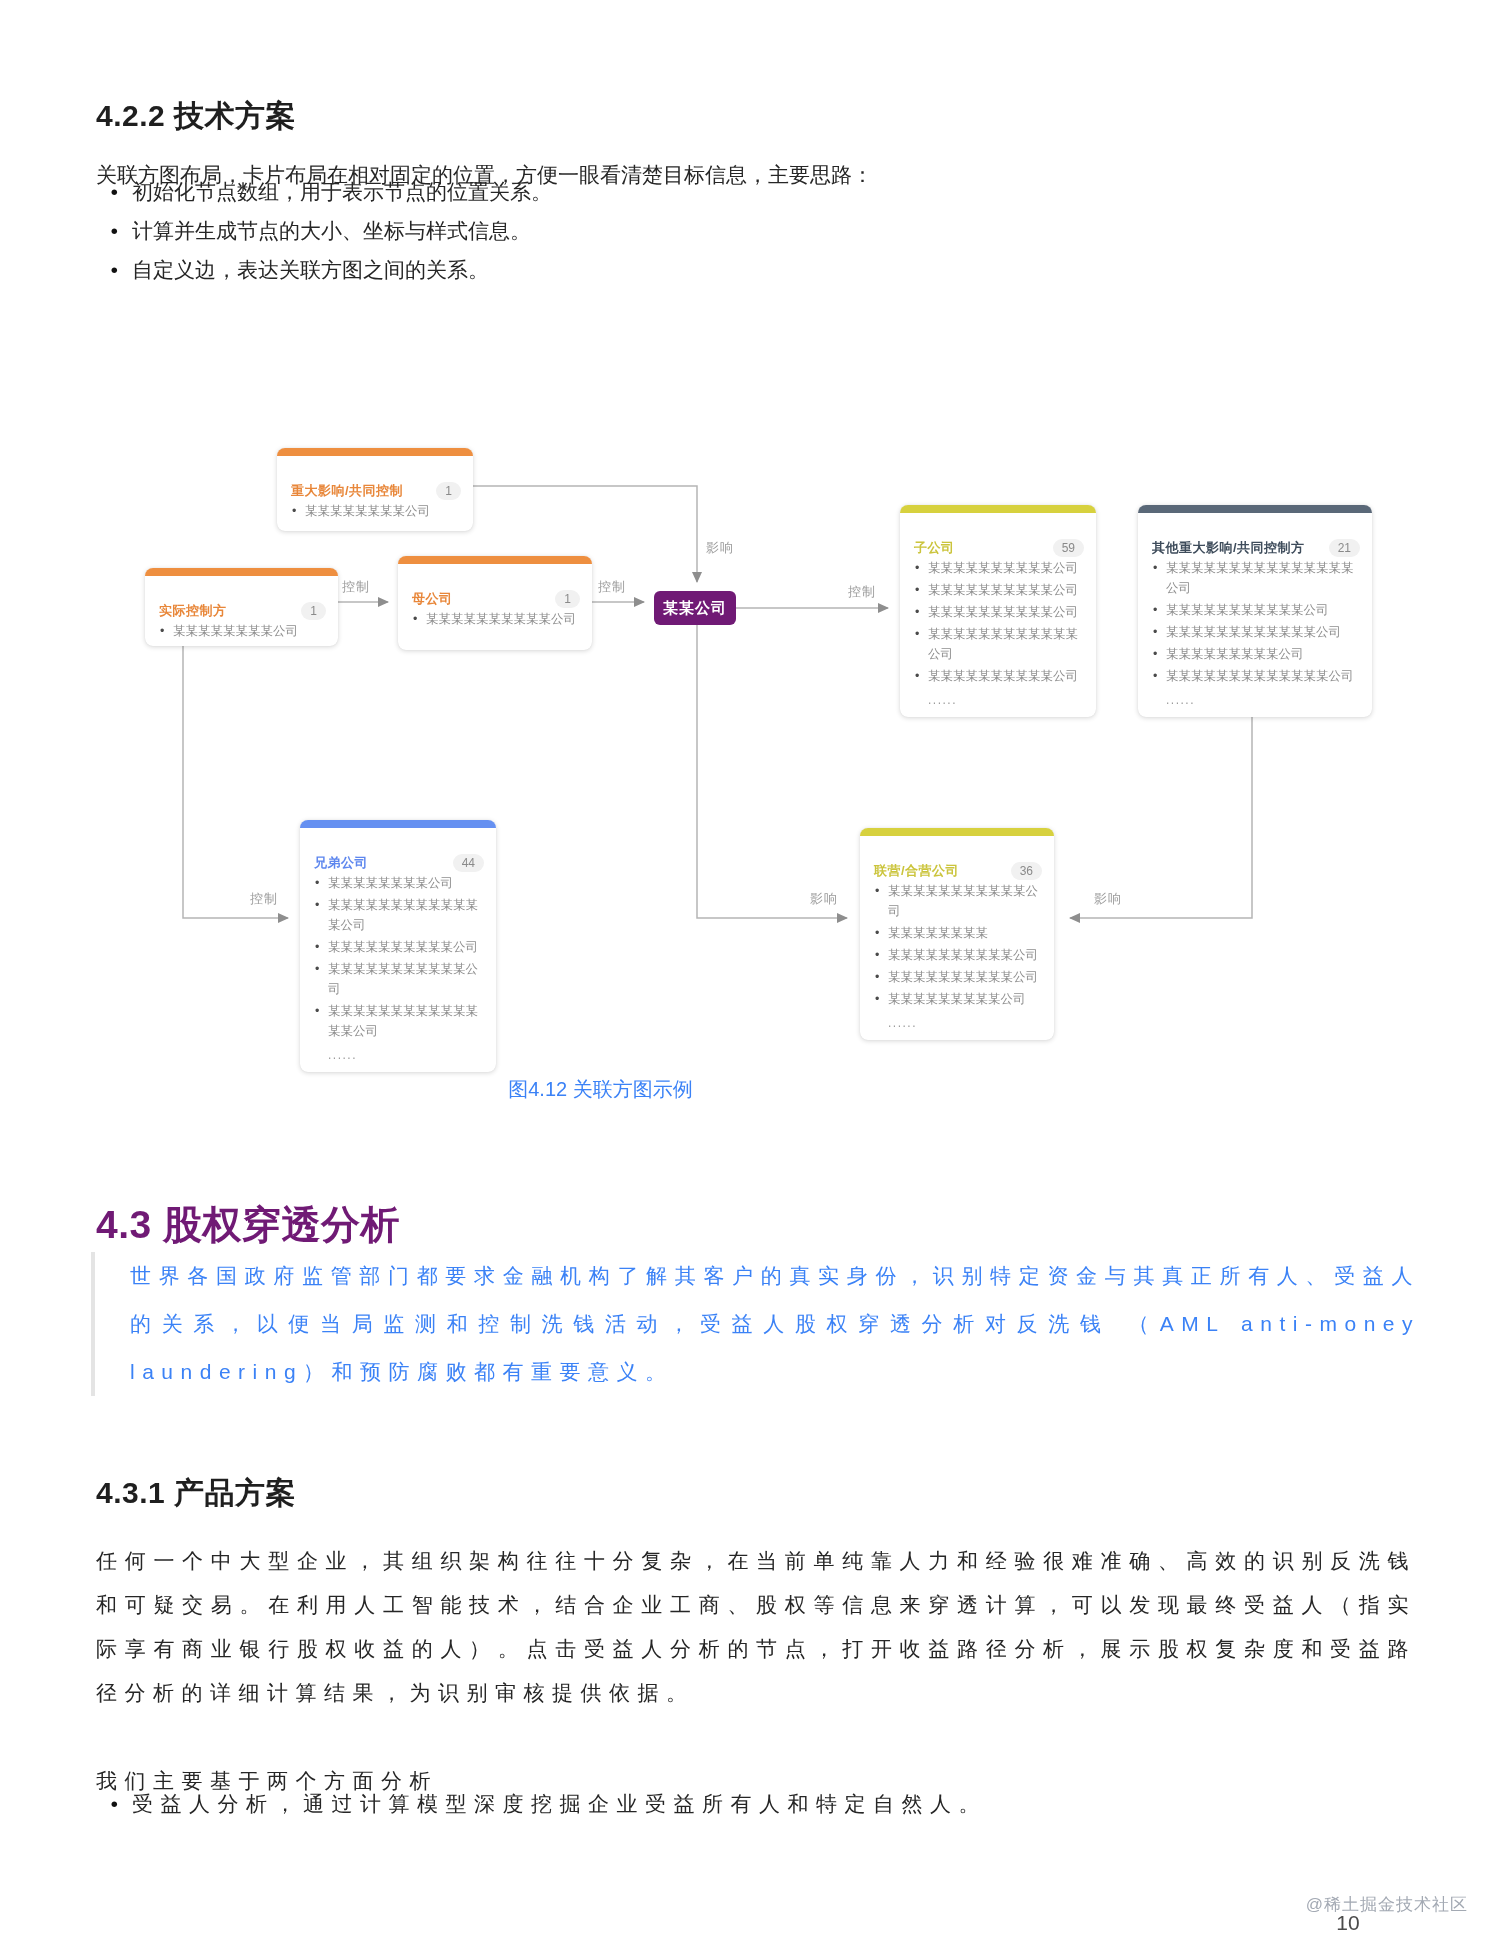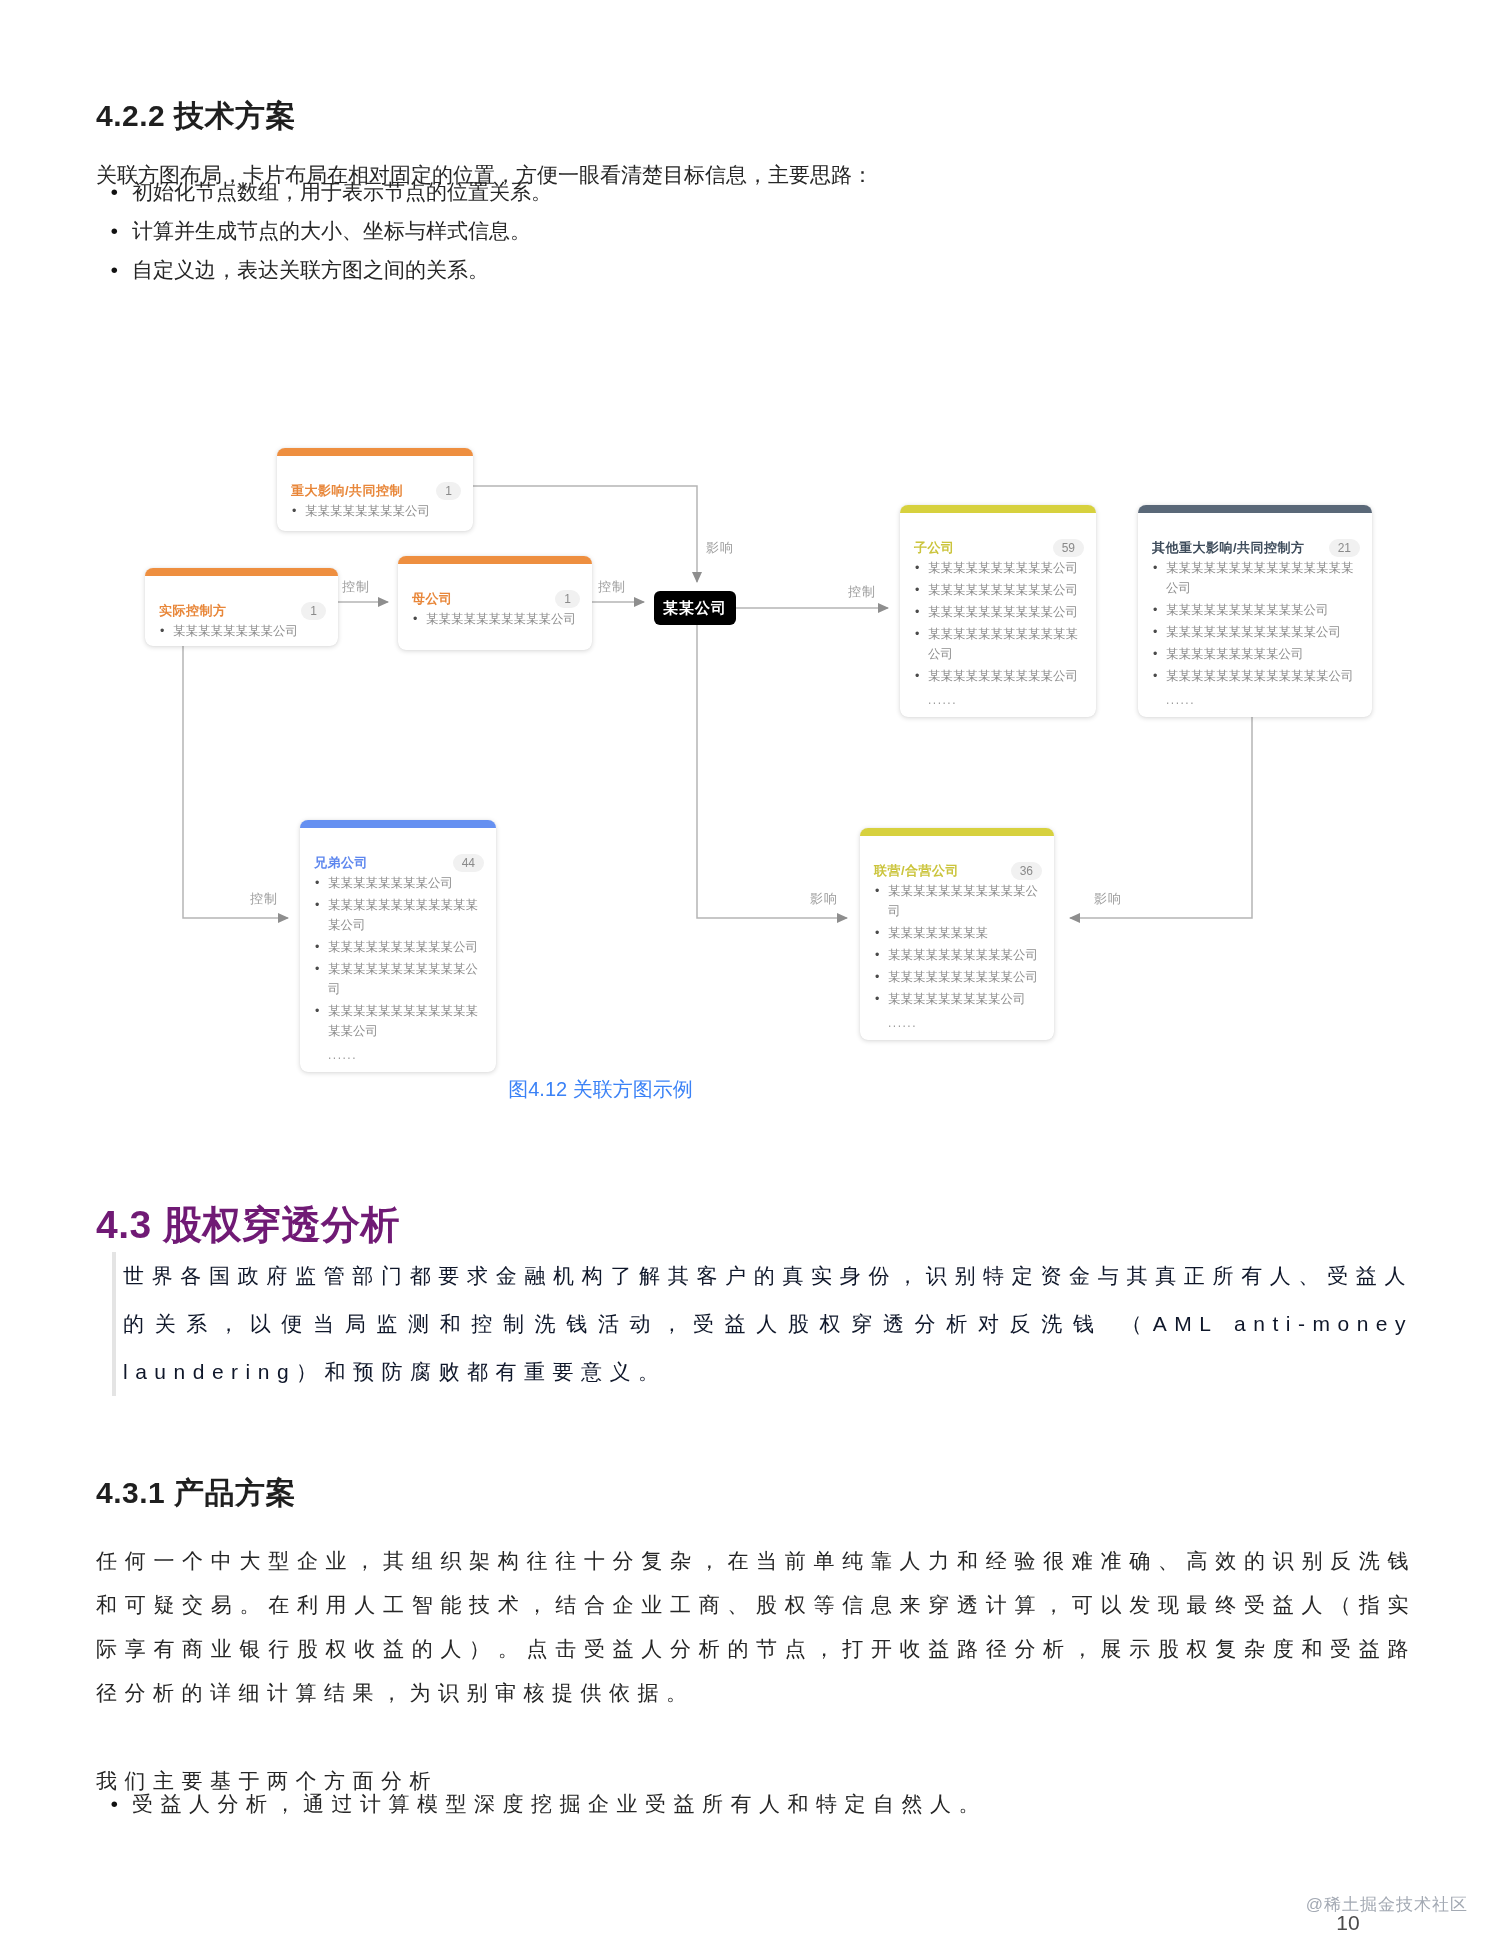--- a/index.html
+++ b/index.html
@@ -18,22 +18,22 @@
   #intro{top:139px;}
   .blist{left:96px;width:1320px;list-style:none;margin:0;padding:0;}
   #list422{top:174px;}
   .blist li{position:relative;padding-left:36px;font-size:21px;line-height:39px;color:#262626;font-family:Liberation Mono, monospace;}
   .blist li::before{content:"\2022";position:absolute;left:12px;top:0;color:#111;}
   #lead431{top:1745px;letter-spacing:7.5px;}
   #list431{top:1786px;}
   #list431 li{letter-spacing:7.5px;line-height:39px;}
   .just{top:1518px;line-height:44px;letter-spacing:7.5px;text-align:justify;}
   .quote{
-    left:112px;top:1252px;width:1290px;border-left:4px solid #e4e4e4;padding-left:7px;
-    font-size:21px;line-height:48px;letter-spacing:7.5px;color:#0f172a;text-align:justify;
+    left:91px;top:1252px;width:1290px;border-left:4px solid #e4e4e4;padding-left:35px;
+    font-size:21px;line-height:48px;letter-spacing:7.5px;color:#3b82f6;text-align:justify;
   }
   .caption{left:0;top:1076px;width:1201px;text-align:center;font-size:20px;color:#3b82f6;}
   
   .watermark{right:44px;top:1893px;font-size:17px;color:#a3a9b3;letter-spacing:1px;}
   .pagenum{left:1330px;top:1911px;width:36px;text-align:center;font-size:21px;color:#4b4b4b;}
   
   #diagram{left:0;top:360px;width:1512px;height:700px;}
   #edges{position:absolute;left:0;top:0;}
   .card{position:absolute;background:#fff;border-radius:8px;padding-top:8px;
         box-shadow:0 1px 5px rgba(0,0,0,.16),0 0 1px rgba(0,0,0,.10);}
@@ -126,21 +126,21 @@
     <div class="bar" style="background-color: rgb(238, 143, 64);"></div>
     <div class="chead">
       <span class="ctitle" style="color: rgb(232, 135, 58);">母公司</span>
       <span class="badge">1</span>
     </div>
     <ul class="citems">
       <li>某某某某某某某某某某公司</li>
     </ul>
   </div>
 
-  <div id="centerNode" style="background-color: #000000;">某某公司</div>
+  <div id="centerNode" style="background-color: #701a75;">某某公司</div>
 
   <div class="card" id="cardE">
     <div class="bar" style="background-color: rgb(215, 209, 62);"></div>
     <div class="chead">
       <span class="ctitle" style="color: rgb(203, 196, 60);">子公司</span>
       <span class="badge">59</span>
     </div>
     <ul class="citems">
       <li>某某某某某某某某某某公司</li>
       <li>某某某某某某某某某某公司</li>

